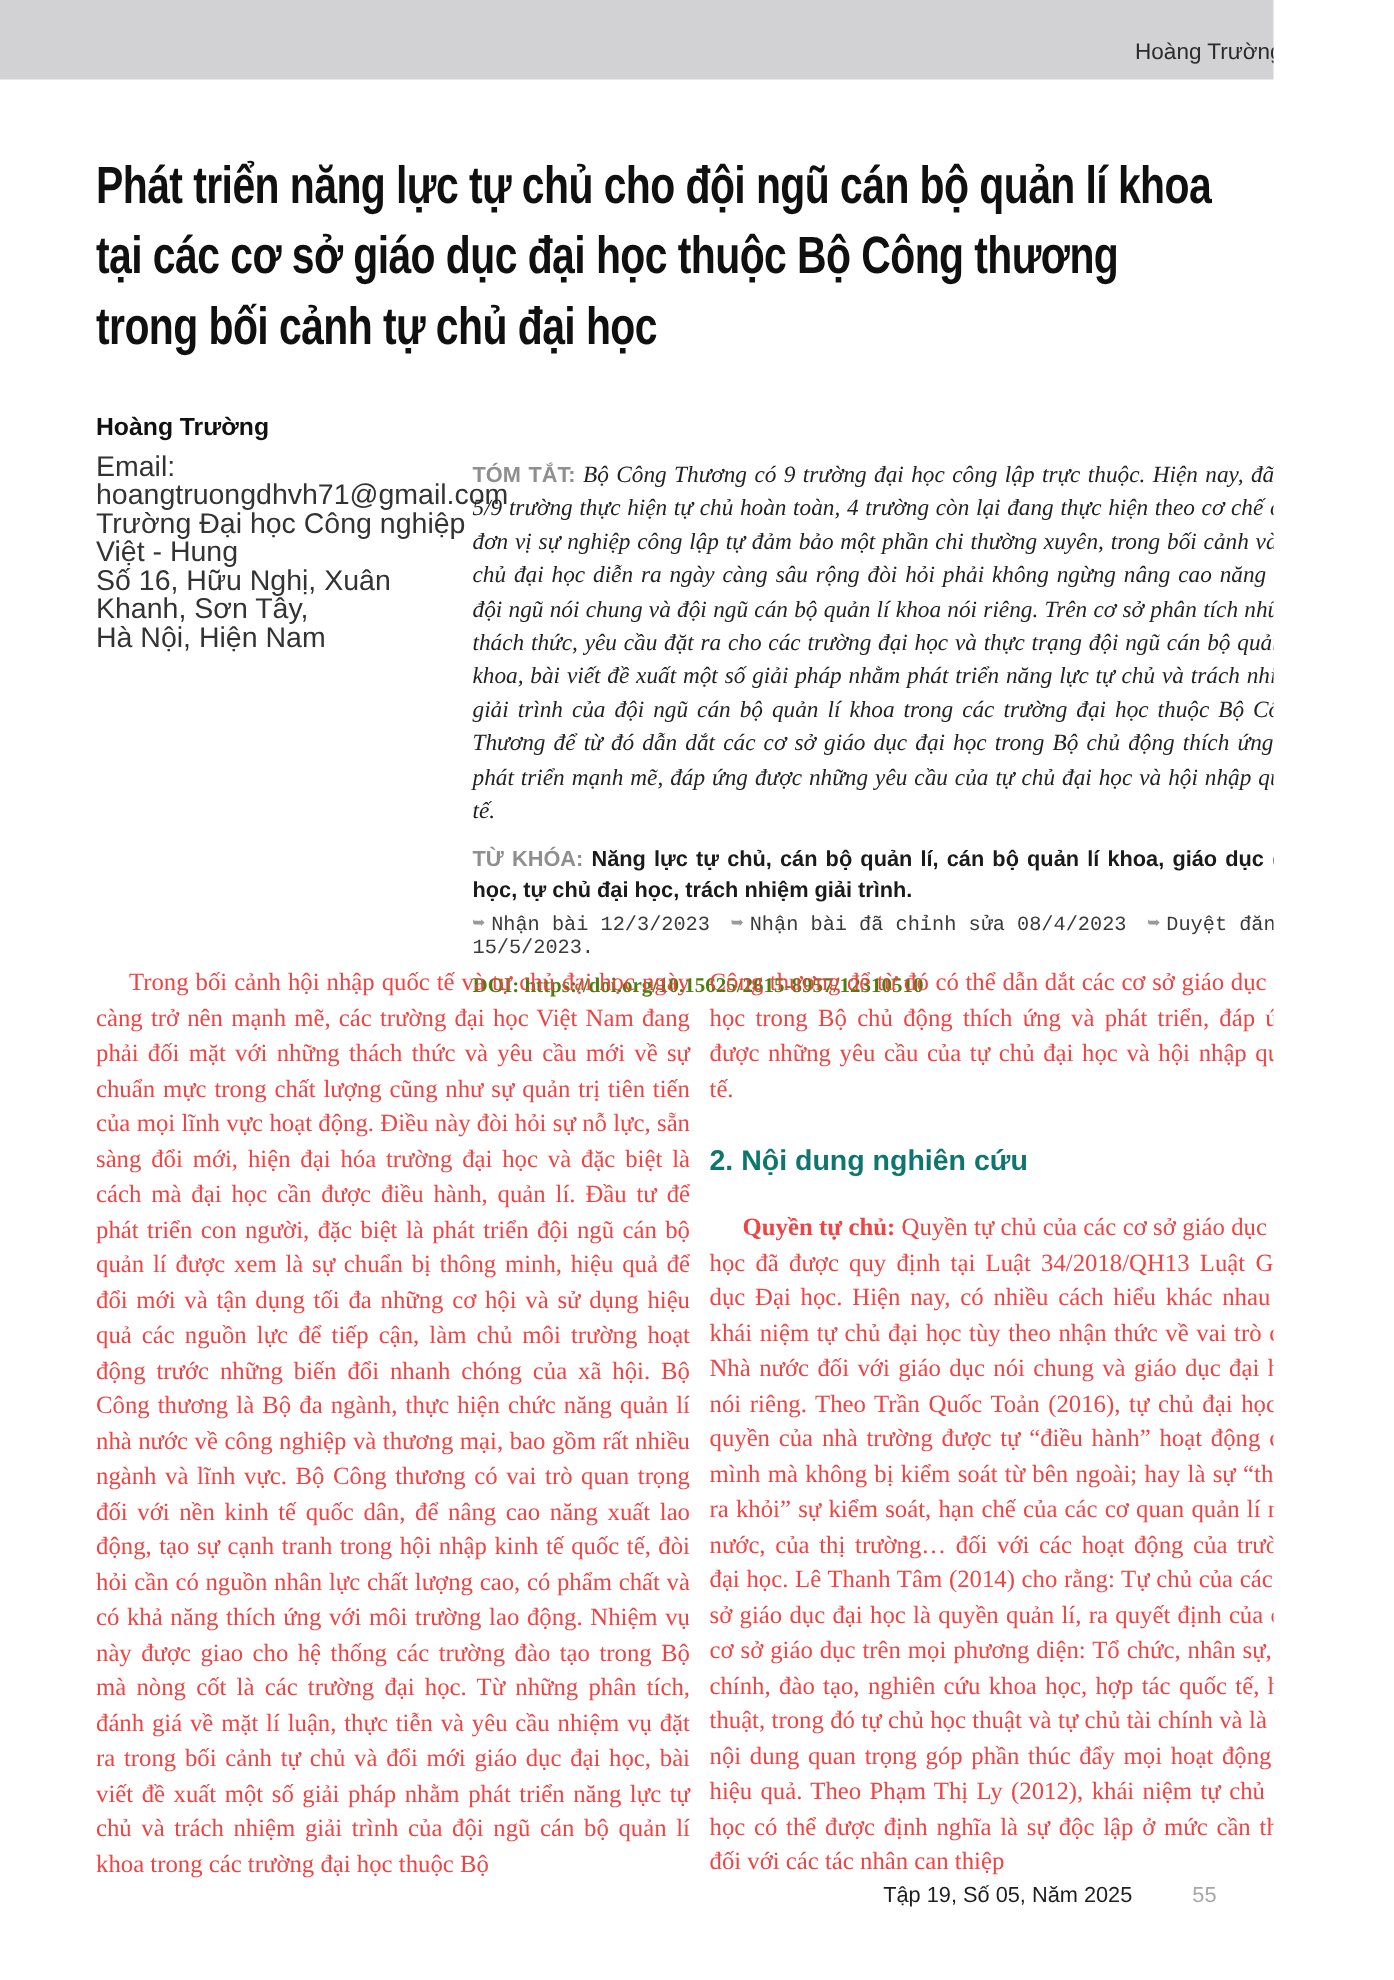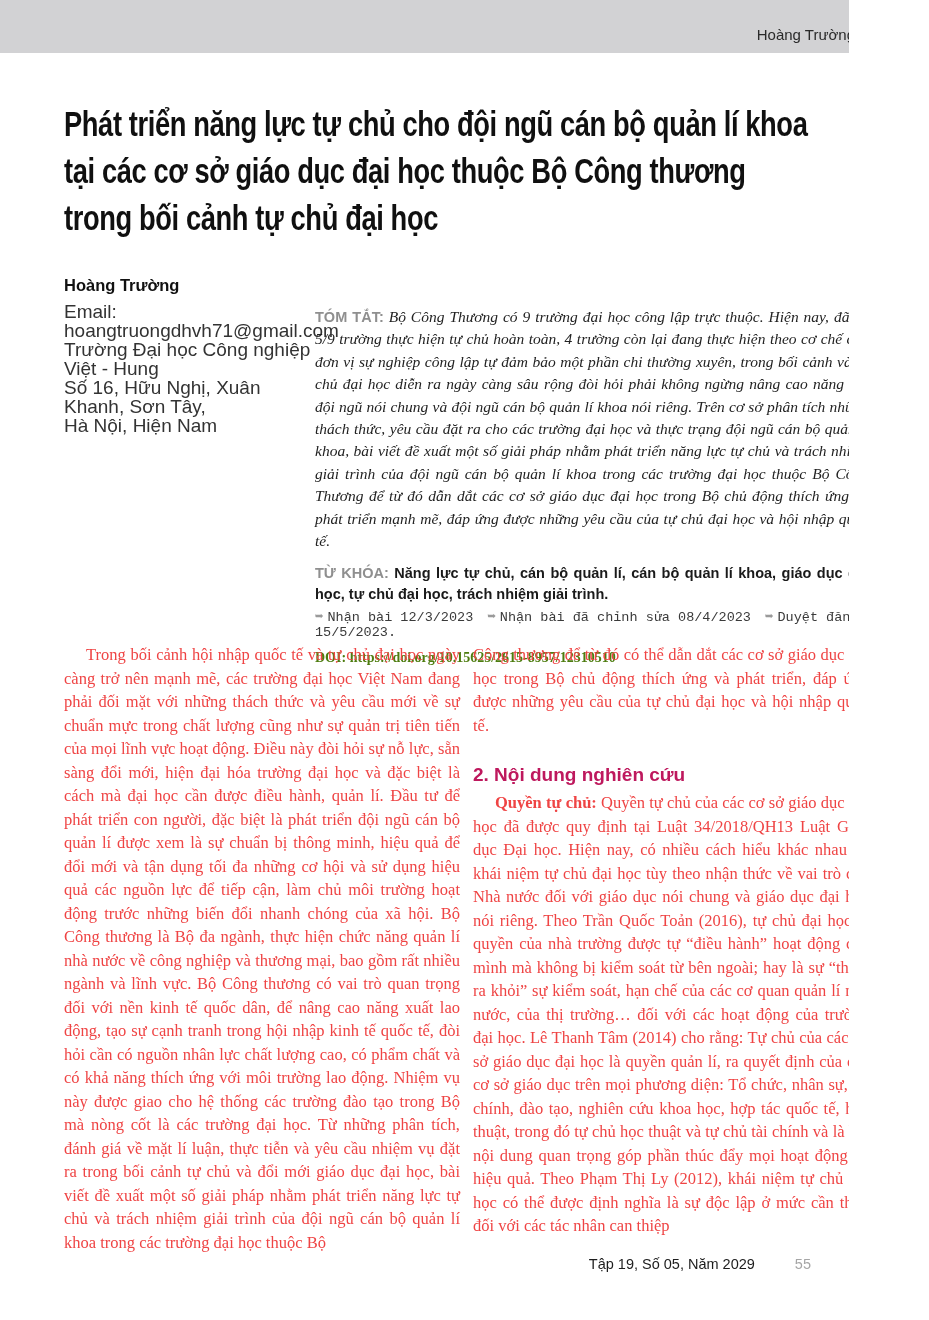--- a/index.html
+++ b/index.html
@@ -82,22 +82,22 @@
     color:#ef4444;margin:0;
   }
   .indent{text-indent:22px;}
   .h1-sans{
     font-family:"Liberation Sans",sans-serif;
     font-weight:700;font-size:17.5px;color:#111;
     margin:0 0 5px 0;text-indent:22px;
   }
   .h2-sans{
     font-family:"Liberation Sans",sans-serif;
-    font-weight:700;font-size:19px;color:#be185d;
-    margin:27px 0 5px 0;
+    font-weight:700;font-size:19px;color:#0f766e;
+    margin:27px 0 20px 0;
   }
   .h21-gray{
     font-family:"Liberation Sans",sans-serif;
     font-weight:700;font-size:15.5px;line-height:20px;color:#7d7d7d;
     margin:0 0 4px 0;letter-spacing:-0.2px;
   }
   .lead-bold{font-weight:700;}
   
   .footer{
     position:absolute;top:1256px;right:38px;
@@ -166,17 +166,17 @@
       <h2 class="h2-sans">2. Nội dung nghiên cứu</h2>
 
 
       <p class="body-p indent">
         <span class="lead-bold">Quyền tự chủ:</span><span> Quyền tự chủ của các cơ sở giáo dục đại học đã được quy định tại Luật 34/2018/QH13 Luật Giáo dục Đại học. Hiện nay, có nhiều cách hiểu khác nhau về khái niệm tự chủ đại học tùy theo nhận thức về vai trò của Nhà nước đối với giáo dục nói chung và giáo dục đại học nói riêng. Theo Trần Quốc Toản (2016), tự chủ đại học là quyền của nhà trường được tự “điều hành” hoạt động của mình mà không bị kiểm soát từ bên ngoài; hay là sự “thoát ra khỏi” sự kiểm soát, hạn chế của các cơ quan quản lí nhà nước, của thị trường… đối với các hoạt động của trường đại học. Lê Thanh Tâm (2014) cho rằng: Tự chủ của các cơ sở giáo dục đại học là quyền quản lí, ra quyết định của các cơ sở giáo dục trên mọi phương diện: Tổ chức, nhân sự, tài chính, đào tạo, nghiên cứu khoa học, hợp tác quốc tế, học thuật, trong đó tự chủ học thuật và tự chủ tài chính và là hai nội dung quan trọng góp phần thúc đẩy mọi hoạt động có hiệu quả. Theo Phạm Thị Ly (2012), khái niệm tự chủ đại học có thể được định nghĩa là sự độc lập ở mức cần thiết đối với các tác nhân can thiệp</span>
       </p>
     </div>
   </div>
 
   <div class="footer">
-    <span class="footer-issue">Tập 19, Số 05, Năm 2029</span>
+    <span class="footer-issue">Tập 19, Số 05, Năm 2025</span>
     <span class="footer-page">55</span>
   </div>
 
 </div>
 
 </body></html>

